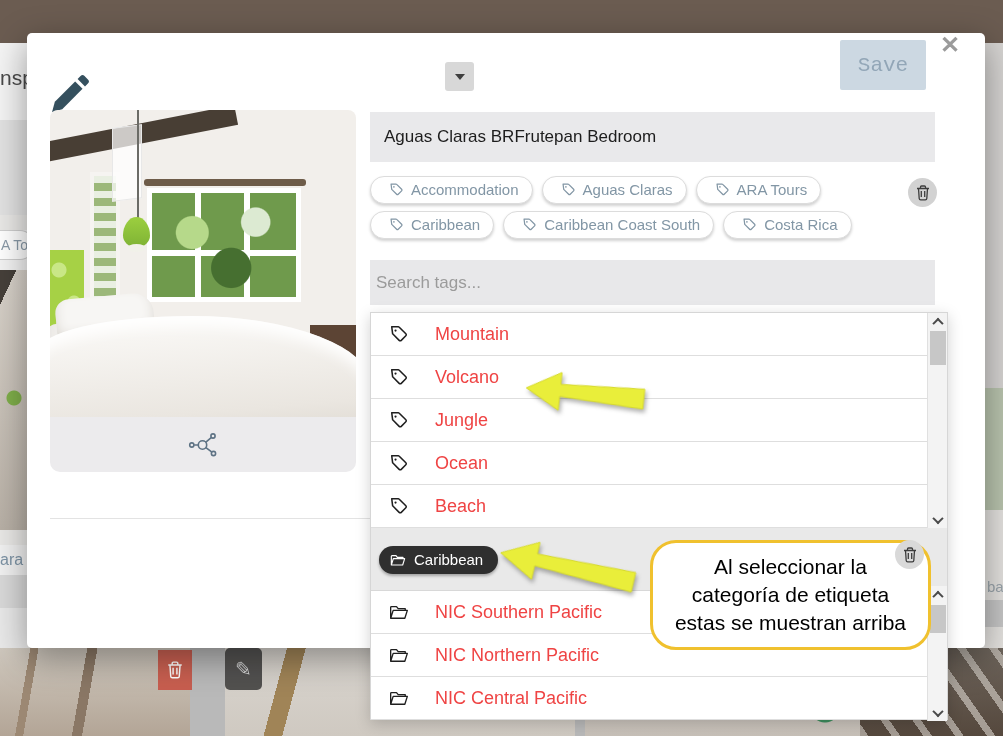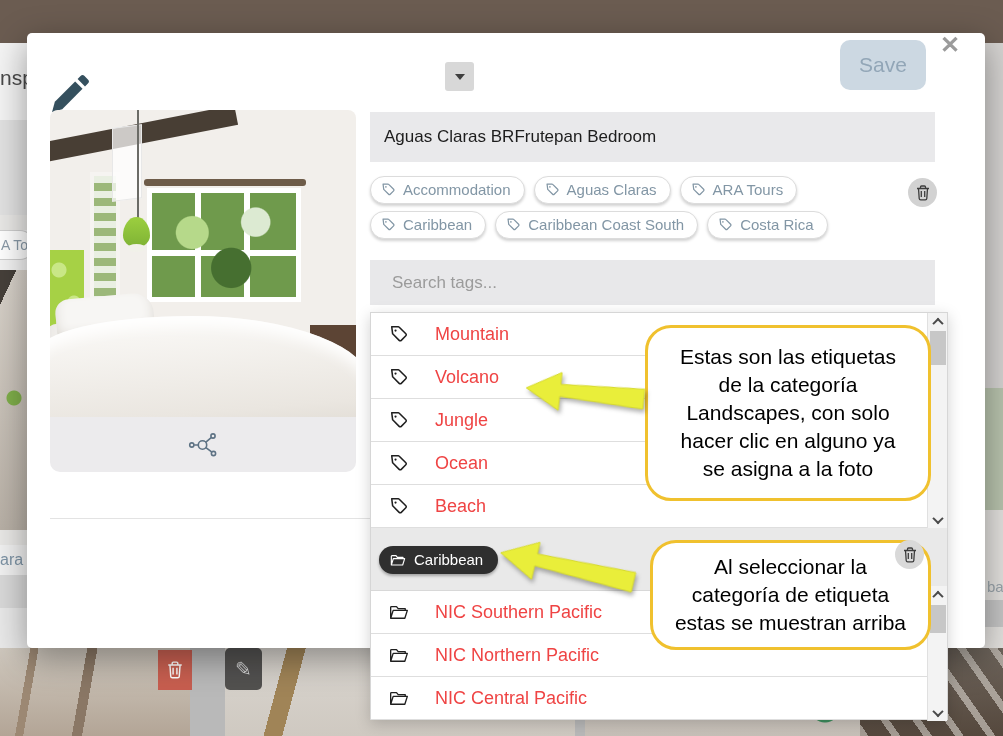--- a/index.html
+++ b/index.html
@@ -59,22 +59,22 @@
 
   
   .modal{left:27px;top:33px;width:958px;height:615px;background:#fff;border-radius:5px;
          box-shadow:0 10px 35px rgba(0,0,0,.38);z-index:10;}
   .title-icon{left:22px;top:42px;width:40px;height:40px;}
   .modal-title{left:70px;top:40px;height:50px;line-height:50px;font-size:33px;font-weight:700;
                color:#35505e;letter-spacing:.5px;}
   .caret-btn{left:418px;top:29px;width:29px;height:29px;background:#d8d8d8;border:none;
              border-radius:3px;display:flex;align-items:center;justify-content:center;cursor:pointer;}
   .caret{width:0;height:0;border:5px solid rgba(0,0,0,0);border-top:6px solid #3f3f3f;margin-top:5px;}
-  .save-btn{left:813px;top:7px;width:86px;height:50px;background:#ccd8e2;border:none;border-radius:10px;
-            color:#92a6b7;font-size:21px;font-family:Liberation Sans, sans-serif;}
+  .save-btn{left:813px;top:7px;width:86px;height:50px;background:#ccd8e2;border:none;border-radius:2px;
+            color:#92a6b7;font-size:21px;font-family:Liberation Mono, monospace;}
   .close-btn{left:908px;top:-3px;width:30px;height:30px;color:#9b9b9b;font-size:24px;font-weight:700;
              line-height:30px;text-align:center;cursor:pointer;}
 
   
   .photo{left:23px;top:77px;width:306px;height:307px;background:#f2efeb;overflow:hidden;
          border-radius:8px 8px 0 0;}
   .beam{position:absolute;left:-12px;top:14px;width:200px;height:20px;background:#483e34;
         transform:rotate(-11deg);}
   .sidewindow{position:absolute;left:40px;top:62px;width:30px;height:150px;border:4px solid #f6f4f1;
         background:repeating-linear-gradient(#e9efe2 0 7px,#9cb87a 7px 15px);}
@@ -109,28 +109,28 @@
         border-radius:46% 54% 0 0/36px 70px 0 0;box-shadow:inset 0 10px 14px rgba(255,255,255,.9);}
   .photo-footer{left:23px;top:384px;width:306px;height:55px;background:#ecebed;
         border-radius:0 0 10px 10px;display:flex;align-items:center;justify-content:center;cursor:pointer;}
   .divider{left:23px;top:485px;width:340px;height:0;border-top:1px solid #e3e3e3;}
 
   
   .name-input{left:343px;top:79px;width:565px;height:50px;background:#e9e9eb;border:none;
         font-size:17px;color:#1d1d1d;padding:0 14px;font-family:"Liberation Sans",sans-serif;}
   .chips{left:343px;top:143px;width:525px;display:flex;flex-wrap:wrap;gap:7px 9px;}
   .chip{display:inline-flex;align-items:center;gap:7px;background:#fff;border:1px solid #dcdcdc;
-        border-radius:15px;padding:4px 13px 5px 10px;color:#8296a5;font-size:15px;
+        border-radius:15px;padding:4px 13px 5px 18px;color:#8296a5;font-size:15px;
         box-shadow:0 2px 3px rgba(0,0,0,.18);cursor:pointer;}
   .chip svg{width:15px;height:15px;flex:none;}
   .trash-circle{width:29px;height:29px;border-radius:50%;background:#d2d2d2;border:none;
         display:flex;align-items:center;justify-content:center;cursor:pointer;}
   .trash1{left:881px;top:145px;}
   .search-input{left:343px;top:227px;width:565px;height:45px;background:#e8e8ea;border:none;
-        font-size:17px;color:#333;padding:0 22px;font-family:"Liberation Sans",sans-serif;}
+        font-size:17px;color:#333;padding:0 6px;font-family:"Liberation Sans",sans-serif;}
   .search-input::placeholder{color:#9b9b9b;}
 
   
   .dropdown{left:370px;top:312px;width:578px;height:408px;background:#fff;z-index:20;
         border:1px solid #d6d6d6;box-shadow:0 4px 14px rgba(0,0,0,.18);}
   .rows{position:absolute;left:0;top:0;width:557px;}
   .row{height:43px;display:flex;align-items:center;border-bottom:1px solid #dedede;
        padding-left:18px;cursor:pointer;background:#fff;}
   .row svg{width:20px;height:20px;color:#1f1f1f;flex:none;}
   .row .lbl{margin-left:26px;font-size:18px;color:#ef4444;}
@@ -377,27 +377,20 @@
       <div class="sarrow" style="top:0;">
           <span class="chev up"></span>
         </div>
       <div class="sthumb" style="top:19px;height:28px;"></div>
       <div class="sarrow" style="top:118px;">
           <span class="chev down"></span>
         </div>
     </div>
   </div>
 
-  <div class="callout c1">
-    <div>Estas son las etiquetas</div>
-    <div>de la categoría</div>
-    <div>Landscapes, con solo</div>
-    <div>hacer clic en alguno ya</div>
-    <div>se asigna a la foto</div>
-  </div>
   <div class="callout c2">
     <div>Al seleccionar la</div>
     <div>categoría de etiqueta</div>
     <div>estas se muestran arriba</div>
   </div>
 
   <svg class="yarrow" style="left:524px;top:371px;transform:rotate(6deg);" width="122" height="46" viewBox="0 0 122 46">
     <polygon points="2,23 36,4 36,16 120,12 120,32 36,28 36,42" fill="#e9ee3a" stroke="#d6da2d" stroke-width="1"></polygon>
   </svg>
   <svg class="yarrow" style="left:497px;top:546px;transform:rotate(13deg);" width="140" height="44" viewBox="0 0 140 44">

